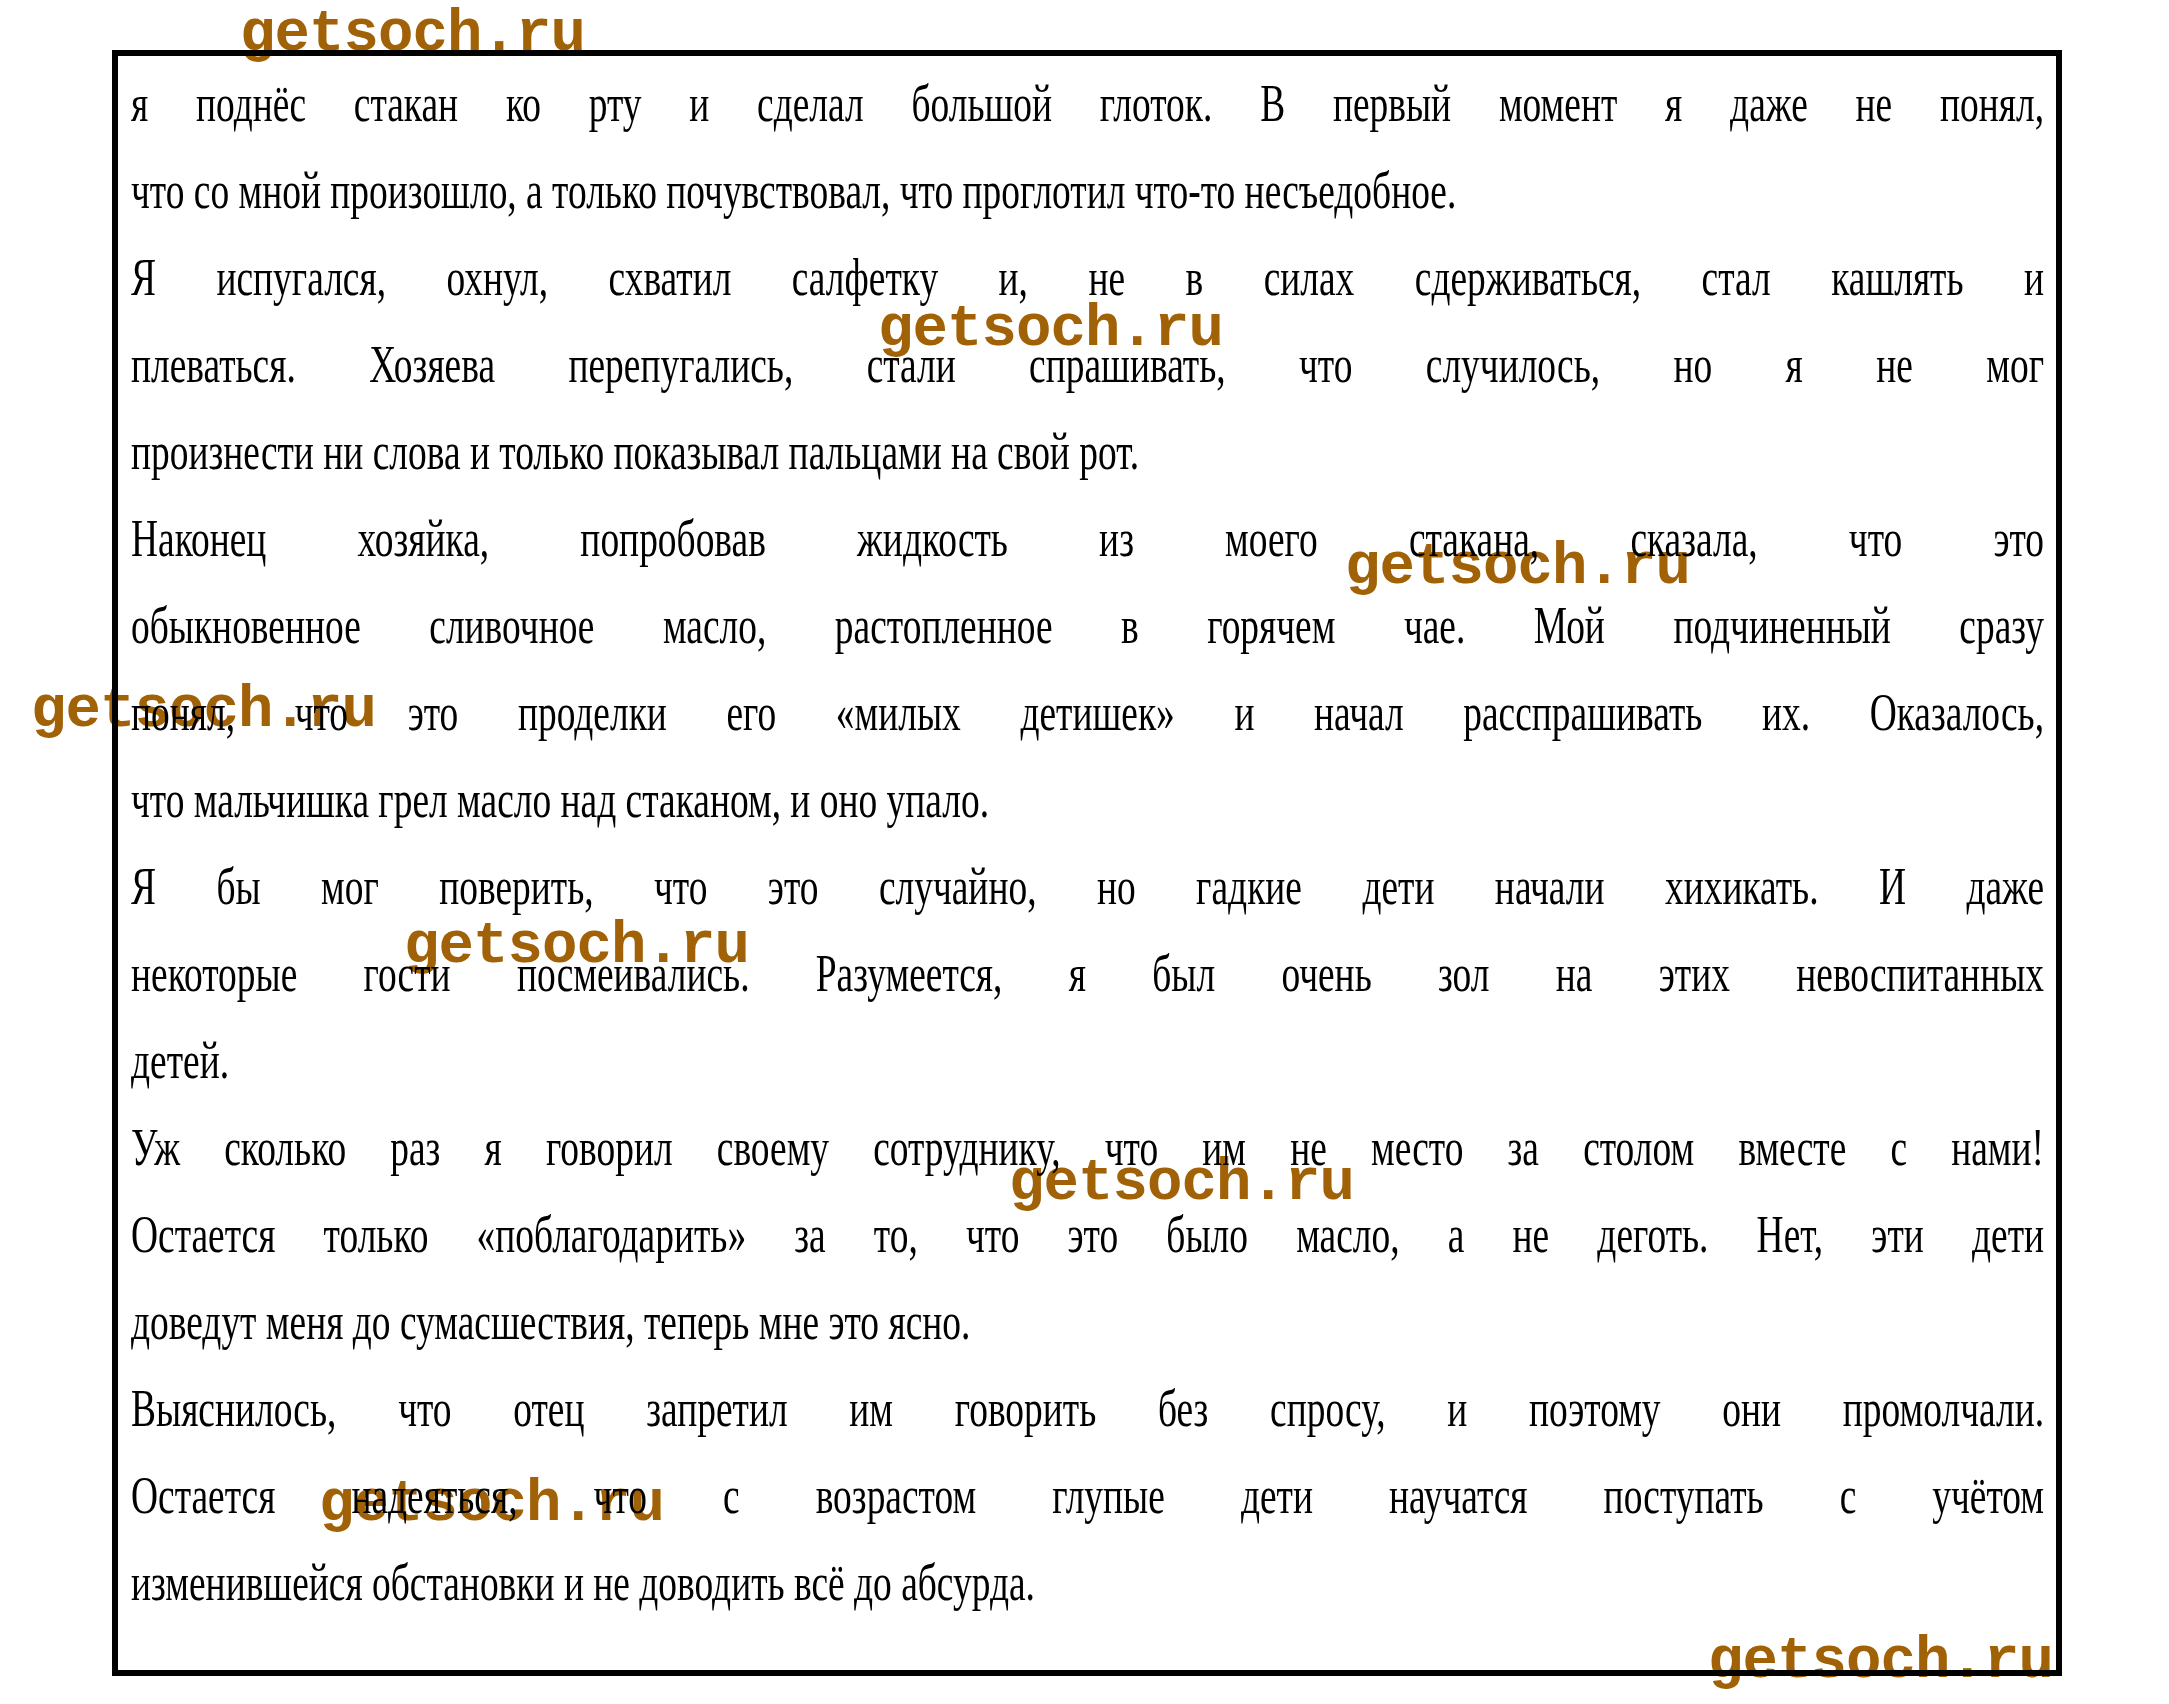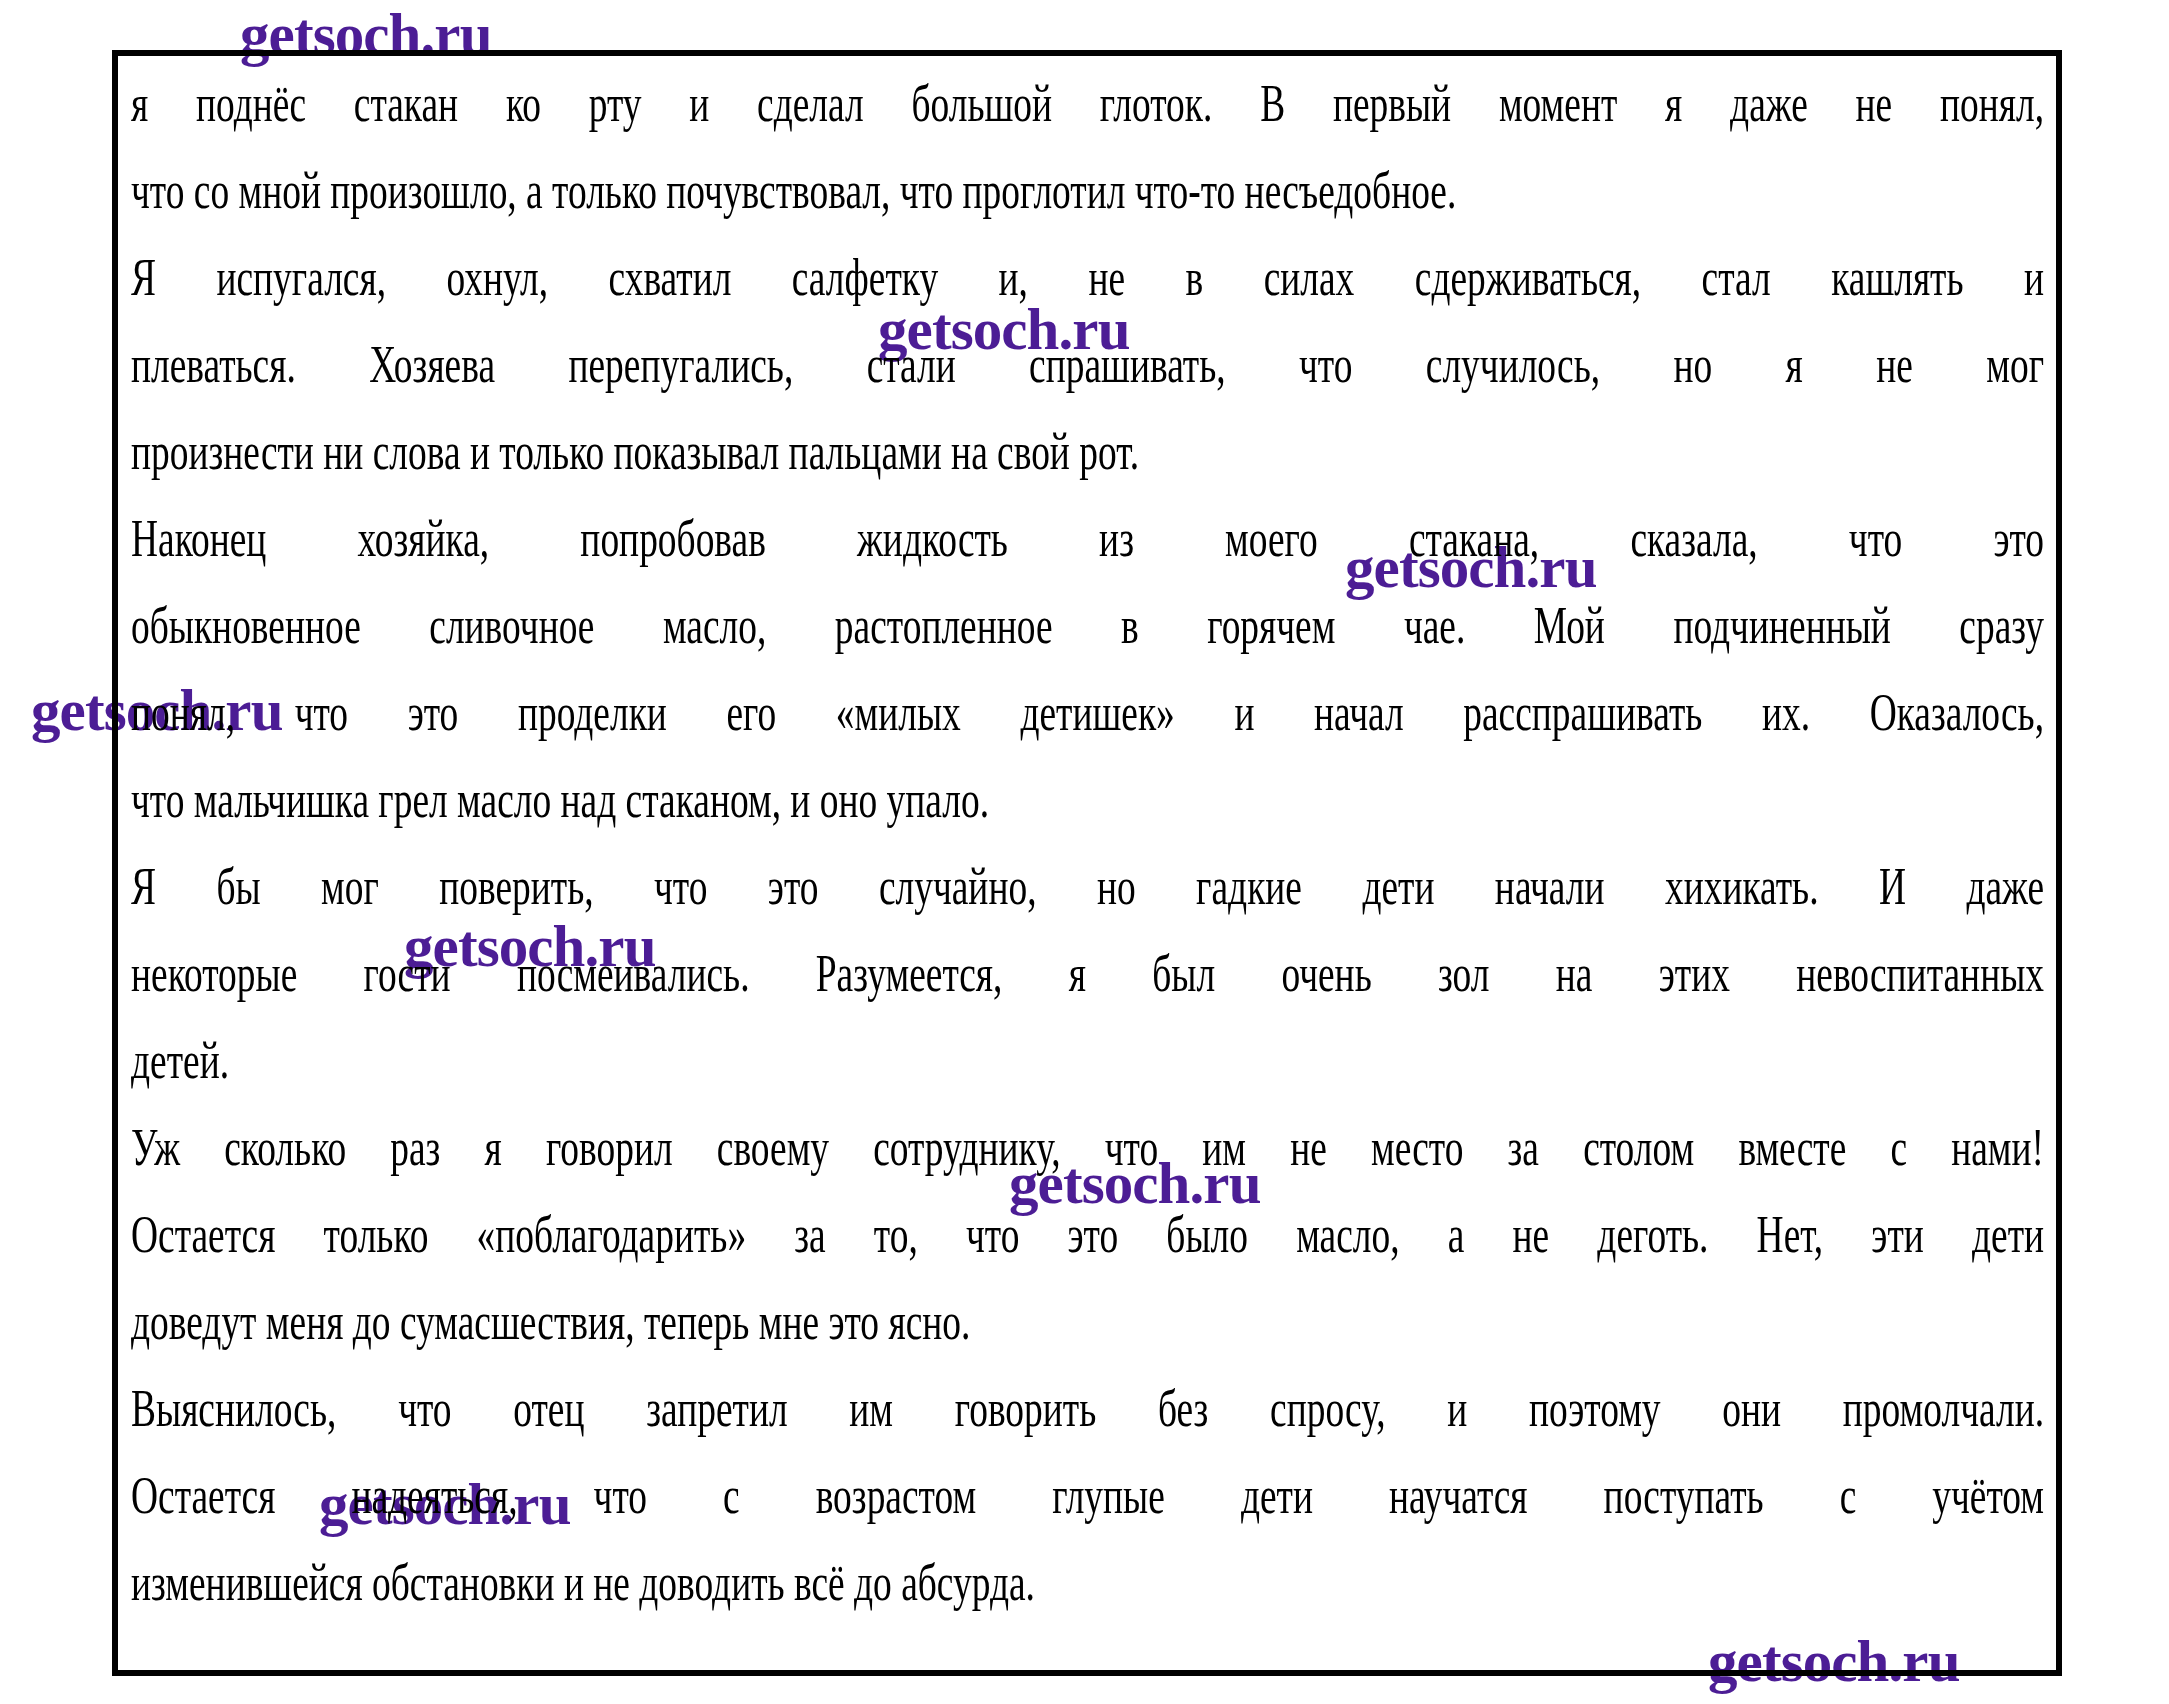--- a/index.html
+++ b/index.html
@@ -10,26 +10,26 @@
     background: #ffffff;
     overflow: hidden;
     position: relative;
     font-family: "Liberation Serif", serif;
   }
 
   
   .watermark {
     position: absolute;
     z-index: 0;
-    font-family: Liberation Serif, serif;
+    font-family: Liberation Mono, monospace;
     font-weight: bold;
     font-size: 59px;
     line-height: 1;
     letter-spacing: -0.9px;
-    color: #4c1d95;
+    color: #a16207;
     white-space: nowrap;
     user-select: none;
   }
   .wm-1 { left: 240px;  top: 5.2px;    }
   .wm-2 { left: 878px; top: 300px;  }
   .wm-3 { left: 1345px; top: 538px;  }
   .wm-4 { left: 31px;   top: 681px;  }
   .wm-5 { left: 404px;  top: 917px; }
   .wm-6 { left: 1009px; top: 1154px; }
   .wm-7 { left: 319px;  top: 1475px; }

